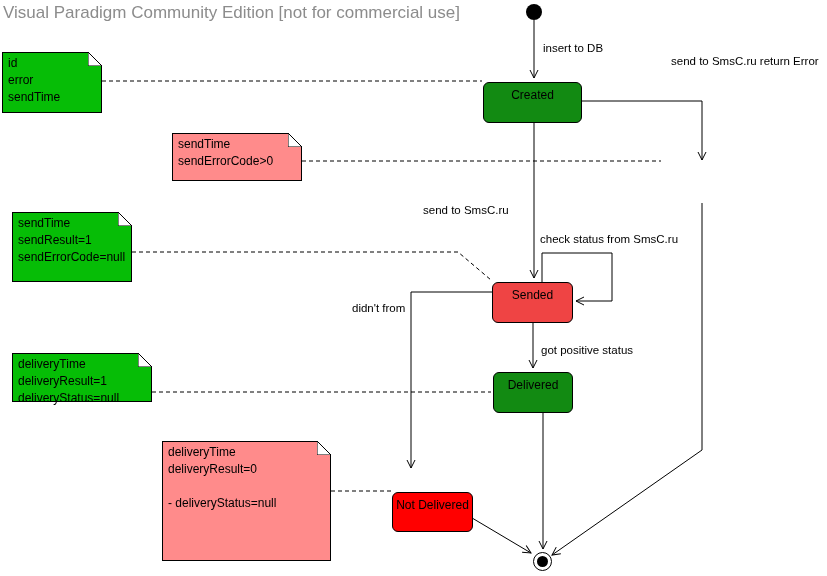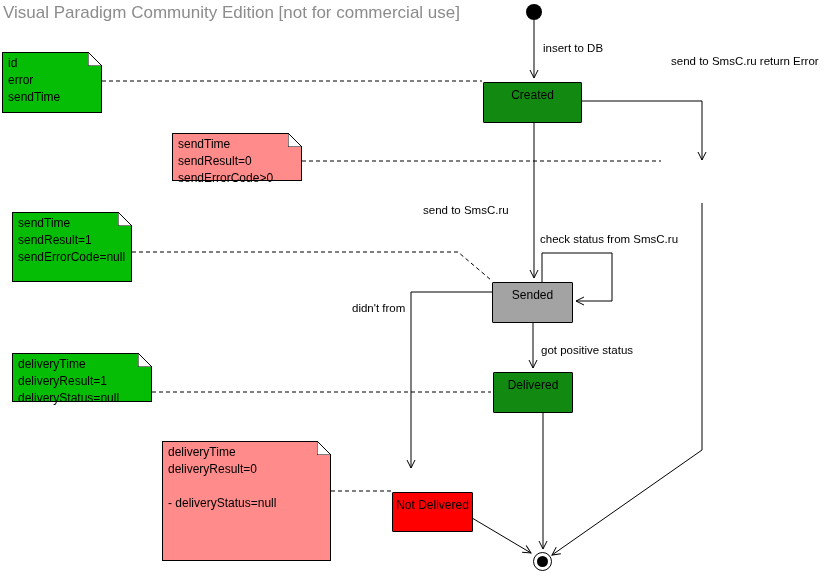--- a/index.html
+++ b/index.html
@@ -5,21 +5,21 @@
   html,body{margin:0;padding:0;background:#ffffff;}
   .canvas{
     position:relative;width:827px;height:576px;background:#ffffff;overflow:hidden;
     font-family:"Liberation Sans","DejaVu Sans",sans-serif;color:#000;
   }
   .watermark{position:absolute;left:3px;top:3px;font-size:17px;white-space:nowrap;}
   svg.edges{position:absolute;left:0;top:0;}
   .edge{fill:none;stroke:#000;stroke-width:1;}
   .edge.dashed{stroke-dasharray:4 3;}
   .state{
-    position:absolute;border:1px solid #000;border-radius:1px;box-sizing:border-box;
+    position:absolute;border:1px solid #000;border-radius:6px;box-sizing:border-box;
     text-align:center;font-size:12px;padding-top:5px;
   }
   .state-label{color:#000;}
   .note{
     position:absolute;border:1px solid #000;box-sizing:border-box;
     font-size:12px;line-height:17px;padding:2px 4px 0 5px;
   }
   .fold{position:absolute;top:-1px;right:-1px;}
   .note-line{min-height:17px;white-space:pre;}
   .elabel{position:absolute;font-size:11.5px;white-space:nowrap;}
@@ -59,21 +59,21 @@
   </svg>
 
   <div class="inode"></div>
   <div class="fnode">
     <div class="fnode-dot"></div>
   </div>
 
   <div class="state" style="left: 483px; top: 82px; width: 99px; height: 41px; background-color: rgb(18, 138, 18);">
     <span class="state-label">Created</span>
   </div>
-  <div class="state" style="left: 492px; top: 282px; width: 81px; height: 41px; background-color: #a3a3a3;">
+  <div class="state" style="left: 492px; top: 282px; width: 81px; height: 41px; background-color: #ef4444;">
     <span class="state-label">Sended</span>
   </div>
   <div class="state" style="left: 493px; top: 372px; width: 80px; height: 41px; background-color: rgb(18, 138, 18);">
     <span class="state-label">Delivered</span>
   </div>
   <div class="state" style="left: 392px; top: 492px; width: 81px; height: 40px; background-color: rgb(255, 0, 0);">
     <span class="state-label">Not Delivered</span>
   </div>
 
   <div class="elabel" style="left:543px;top:42px">insert to DB</div>
@@ -92,21 +92,20 @@
     <div class="note-line">error</div>
     <div class="note-line">sendTime</div>
   </div>
 
   <div class="note" style="left: 172px; top: 133px; width: 130px; height: 48px; background-color: rgb(255, 139, 139);">
     <svg class="fold" width="14" height="14" viewBox="0 0 14 14">
       <polygon points="0,0 14,0 14,14" fill="#ffffff"></polygon>
       <polygon points="0,0 14,14 0,14" fill="#ffffff" stroke="#000000" stroke-width="1"></polygon>
     </svg>
     <div class="note-line">sendTime</div>
-    <div class="note-line">sendResult=0</div>
     <div class="note-line">sendErrorCode&gt;0</div>
   </div>
 
   <div class="note" style="left: 12px; top: 212px; width: 120px; height: 70px; background-color: rgb(6, 189, 6);">
     <svg class="fold" width="14" height="14" viewBox="0 0 14 14">
       <polygon points="0,0 14,0 14,14" fill="#ffffff"></polygon>
       <polygon points="0,0 14,14 0,14" fill="#ffffff" stroke="#000000" stroke-width="1"></polygon>
     </svg>
     <div class="note-line">sendTime</div>
     <div class="note-line">sendResult=1</div>

